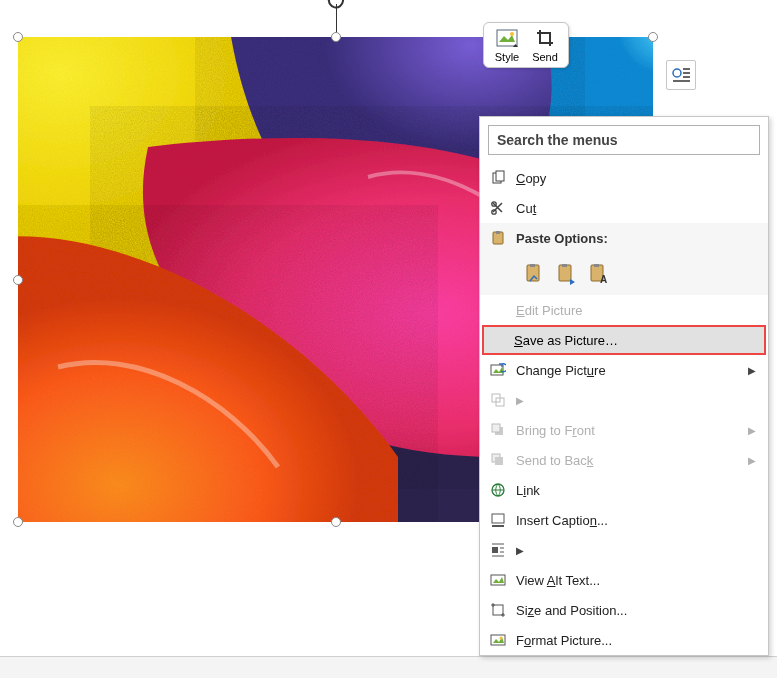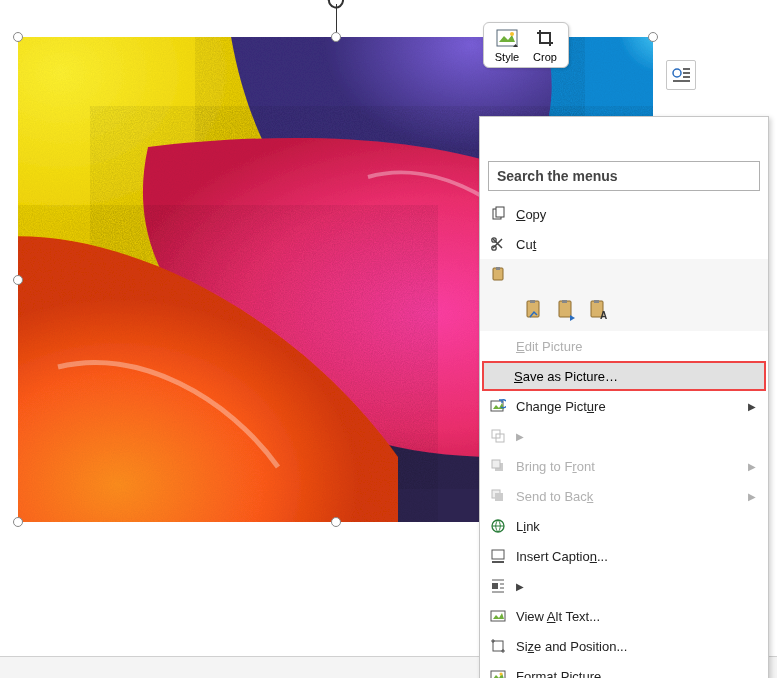--- a/index.html
+++ b/index.html
@@ -127,21 +127,20 @@
     padding: 8px;
   }
   .search-input {
     width: 100%;
     border: 1px solid #b0b0b0;
     font-size: 14px;
     font-weight: 700;
     color: #555;
     padding: 6px 8px;
     font-family: inherit;
-    margin-top: 36px;
   }
   .search-input::placeholder { color:#444; font-weight:700; }
   .menu-list {}
   .menu-row {
     display: flex;
     align-items: center;
     height: 30px;
     position: relative;
   }
   .menu-row .row-icon {
@@ -272,21 +271,21 @@
     </div>
     <span>Style</span>
   </div>
   <div class="mini-item">
     <div class="icon-slot">
       <svg width="20" height="20" viewBox="0 0 20 20">
         <path d="M5 2 L5 15 L18 15" stroke="#333" stroke-width="2" fill="none"></path>
         <path d="M2 5 L15 5 L15 18" stroke="#333" stroke-width="2" fill="none"></path>
       </svg>
     </div>
-    <span>Crop</span>
+    <span>Send</span>
   </div>
 </div>
 
 <div class="layout-affordance">
   <span>
     <svg width="20" height="18" viewBox="0 0 20 18">
       <path d="M2 8 a4 4 0 0 1 8 0 a4 4 0 0 1 -8 0 Z" fill="none" stroke="#2a6dbf" stroke-width="1.5"></path>
       <line x1="12" y1="4" x2="19" y2="4" stroke="#333" stroke-width="1.5"></line>
       <line x1="12" y1="8" x2="19" y2="8" stroke="#333" stroke-width="1.5"></line>
       <line x1="12" y1="12" x2="19" y2="12" stroke="#333" stroke-width="1.5"></line>
@@ -324,20 +323,21 @@
       <div class="row-arrow"></div>
     </div>
 
     <div class="menu-row header">
       <div class="row-icon">
         <svg width="16" height="16" viewBox="0 0 16 16">
             <rect x="3" y="2" width="10" height="12" rx="1" fill="#d9b36b" stroke="#8c6b2e"></rect>
             <rect x="6" y="1" width="4" height="3" fill="#888"></rect>
           </svg>
       </div>
+      <div class="row-label">Paste Options:</div>
       <div class="row-arrow"></div>
     </div>
 
     <div class="paste-options-row">
       <div class="row-icon"></div>
       <div class="paste-option">
         <svg width="20" height="22" viewBox="0 0 20 22">
             <rect x="3" y="2" width="12" height="16" rx="1" fill="#d9b36b" stroke="#8c6b2e"></rect>
             <rect x="6" y="1" width="5" height="3" fill="#888"></rect>
             <path d="M6 18 l4 -5 l3 3" stroke="#2a6dbf" fill="none" stroke-width="1.5"></path>

